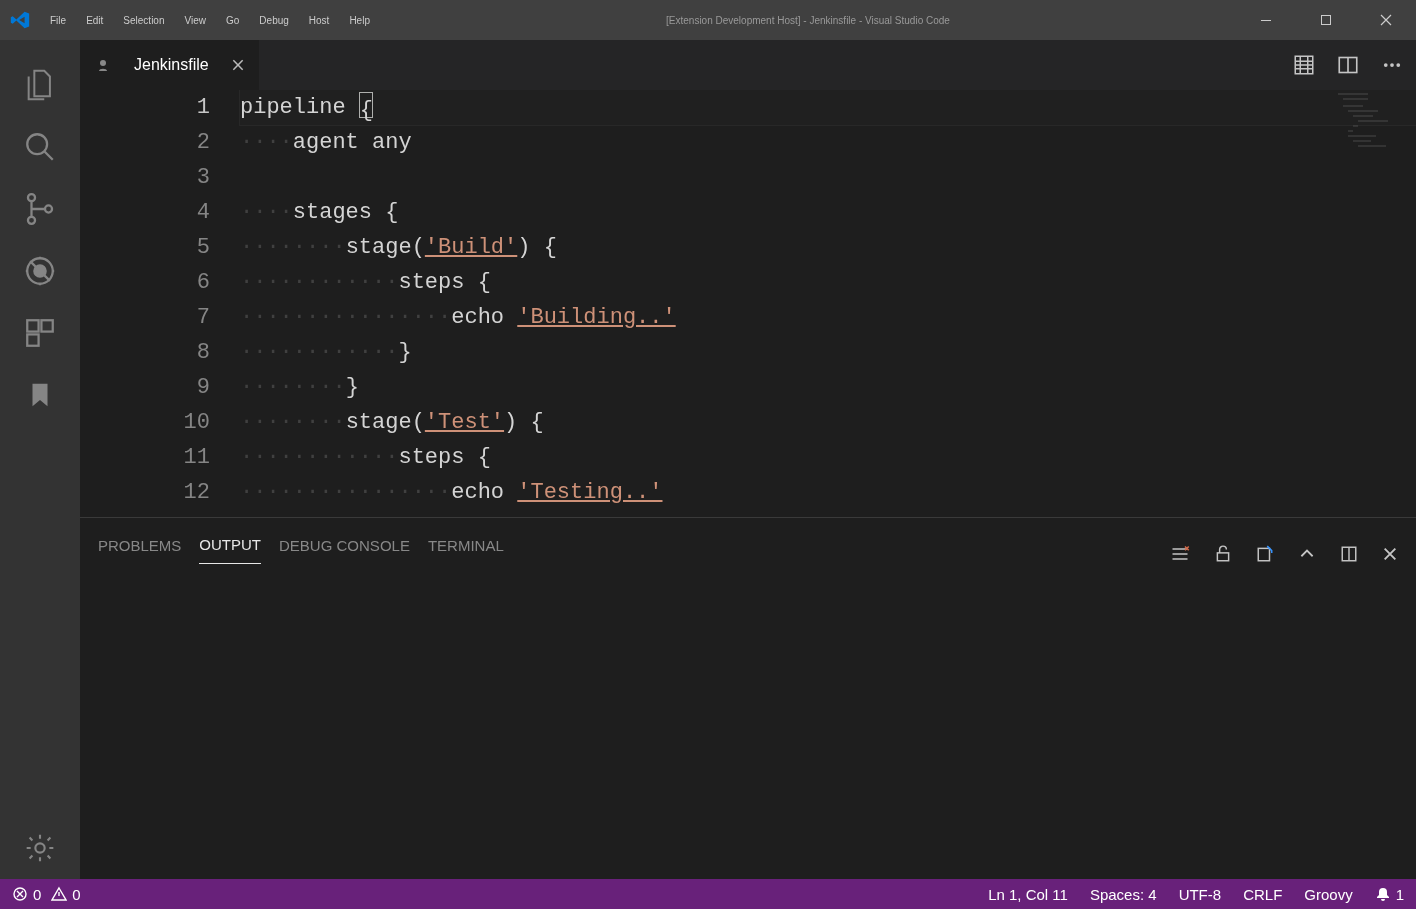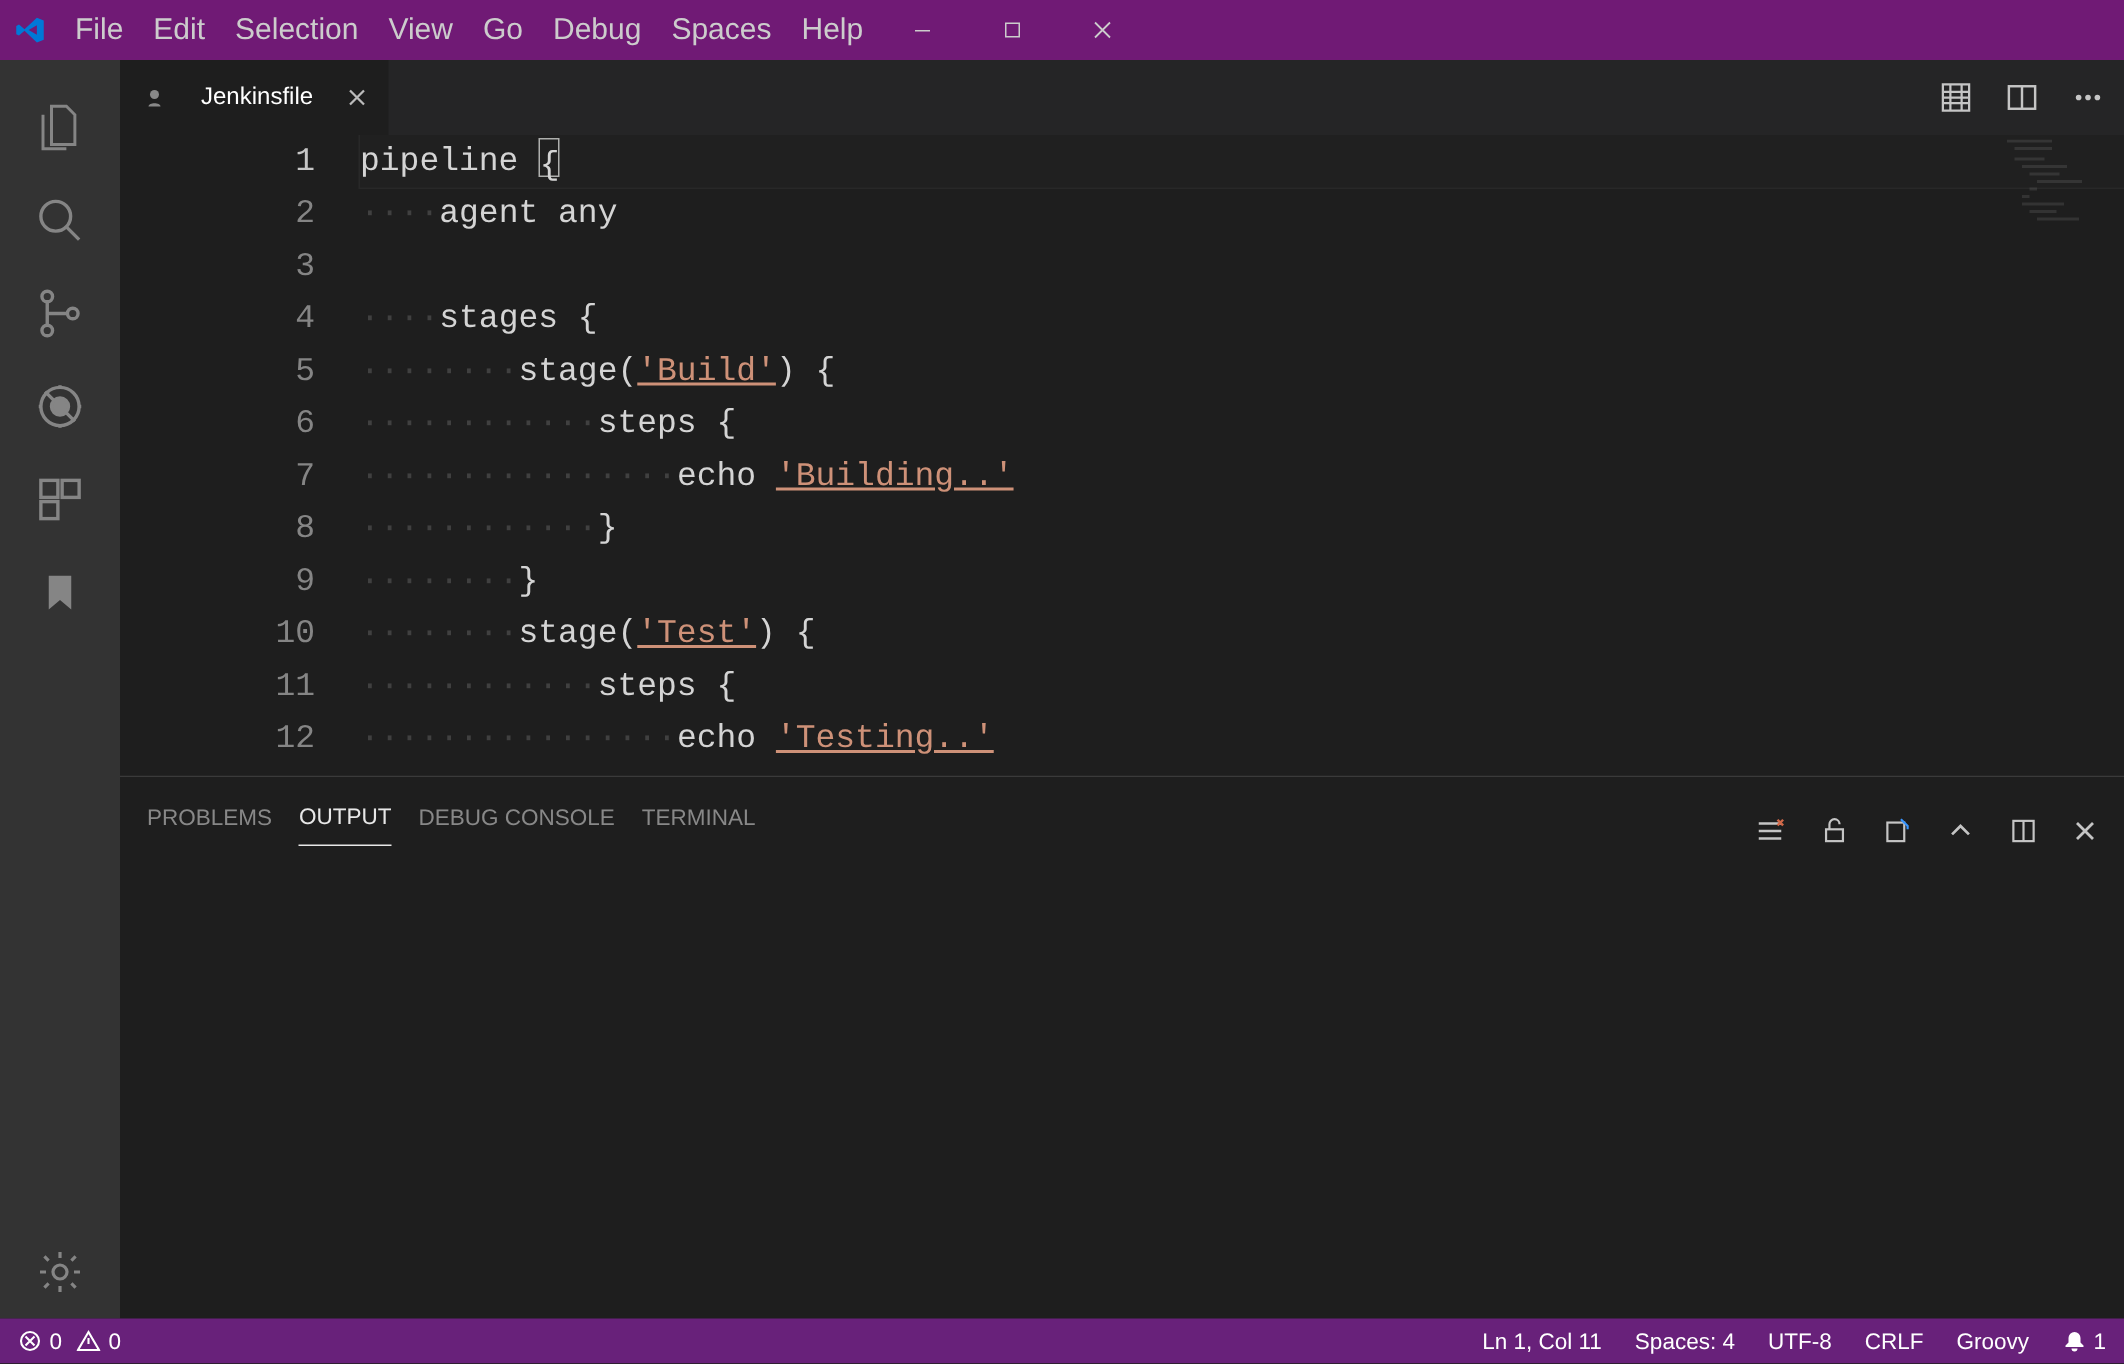--- a/index.html
+++ b/index.html
@@ -8,24 +8,24 @@
   background: #1e1e1e;
   color: #cccccc;
   width: 1416px;
   height: 909px;
   overflow: hidden;
   display: flex;
   flex-direction: column;
 }
 .titlebar {
   height: 40px;
-  background: #701a75;
-  display: flex;
-  align-items: center;
-  font-size: 20px;
+  background: #404040;
+  display: flex;
+  align-items: center;
+  font-size: 10px;
   color: #cccccc;
 }
 .vscode-icon {
   width: 40px;
   display: flex;
   justify-content: center;
   align-items: center;
 }
 .menu { display: flex; }
 .menu-item { padding: 0 10px; cursor: pointer; }
@@ -205,23 +205,24 @@
         <path fill="#0078d7" d="M17 3l5 2v14l-5 2-9-8.5L4 16l-2-1V9l2-1 4 3.5L17 3zm0 5.5L11 12l6 3.5v-7z"></path>
       </svg>
   </div>
   <div class="menu">
     <div class="menu-item">File</div>
     <div class="menu-item">Edit</div>
     <div class="menu-item">Selection</div>
     <div class="menu-item">View</div>
     <div class="menu-item">Go</div>
     <div class="menu-item">Debug</div>
-    <div class="menu-item">Spaces</div>
+    <div class="menu-item">Host</div>
     <div class="menu-item">Help</div>
   </div>
+  <div class="title-center">[Extension Development Host] - Jenkinsfile - Visual Studio Code</div>
   <div class="window-controls">
     <div class="win-btn">
         <svg width="12" height="12" viewBox="0 0 12 12">
           <rect x="1" y="6" width="10" height="1" fill="#ccc"></rect>
         </svg>
       </div>
     <div class="win-btn">
         <svg width="12" height="12" viewBox="0 0 12 12">
           <rect x="1.5" y="1.5" width="9" height="9" stroke="#ccc" fill="none" stroke-width="1"></rect>
         </svg>

